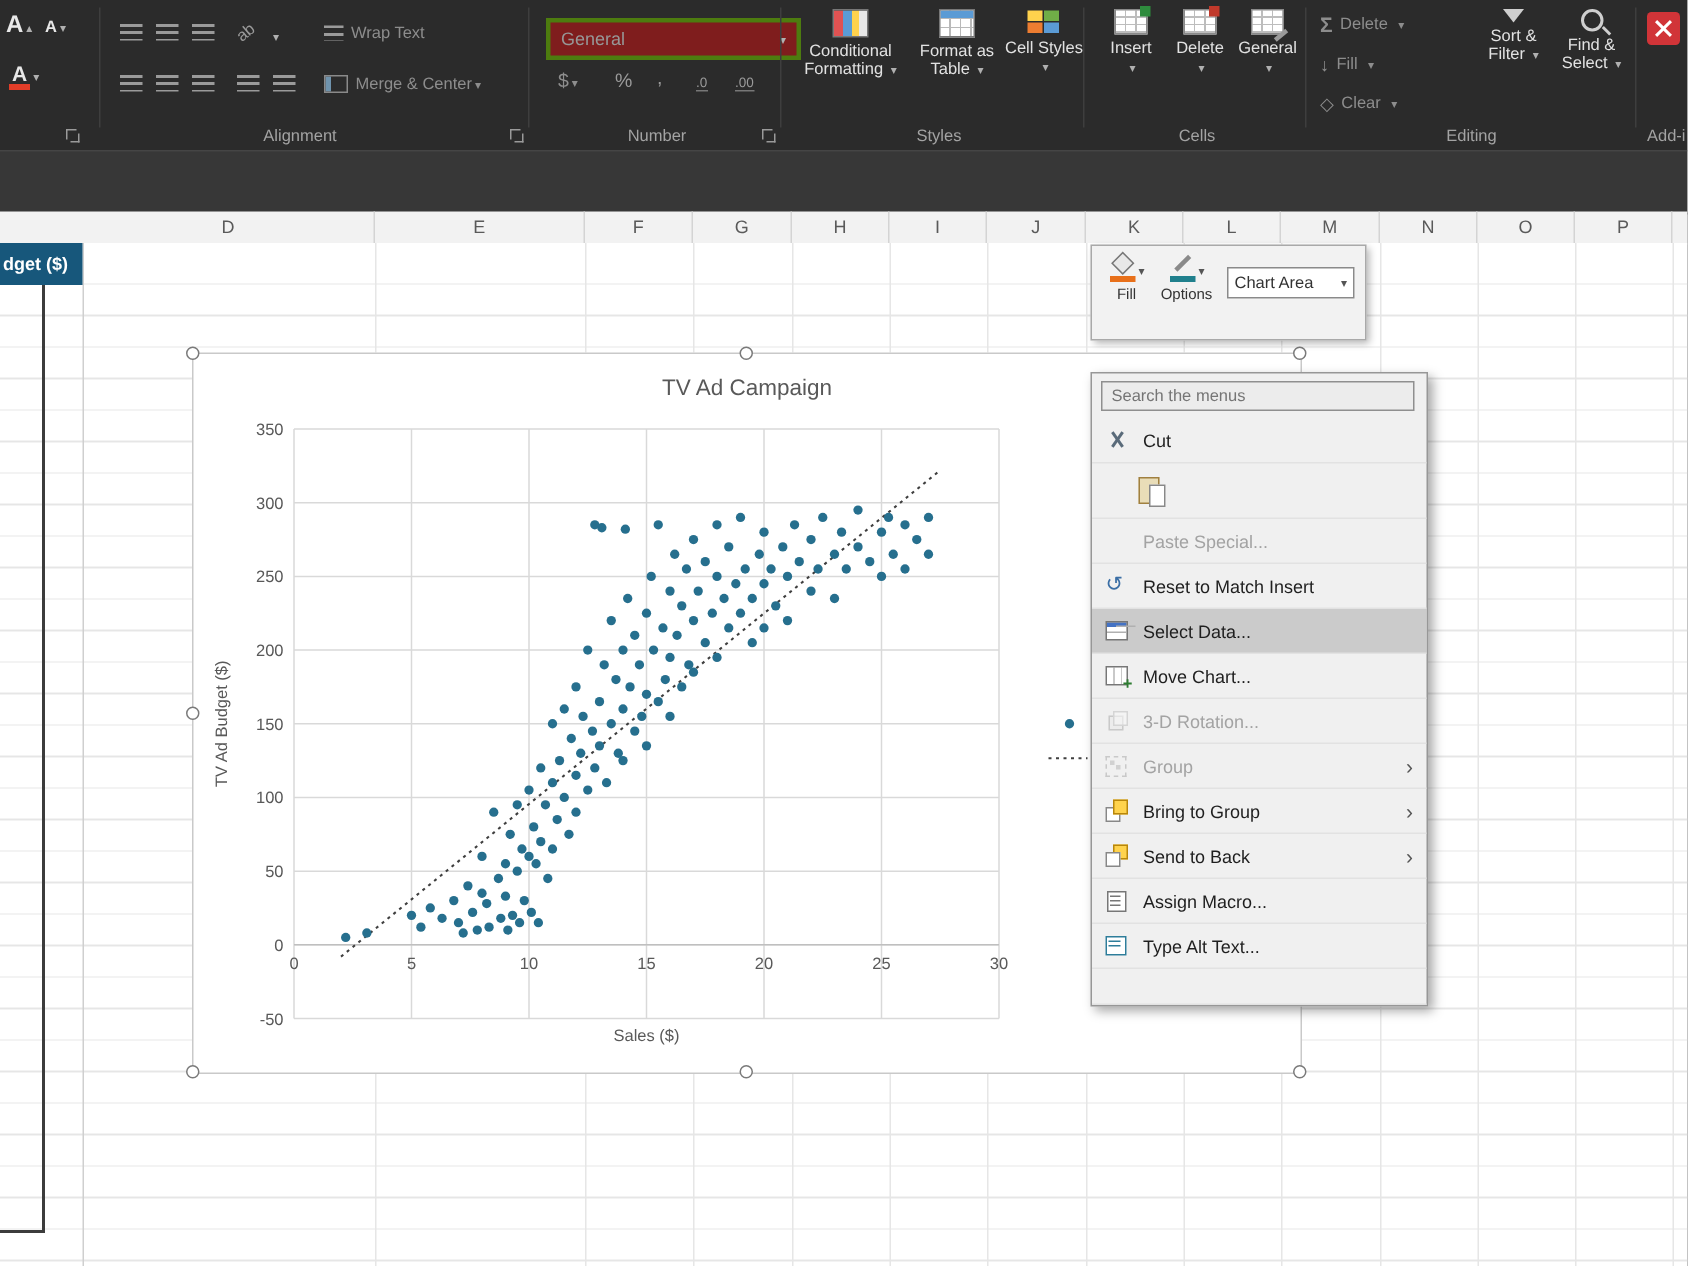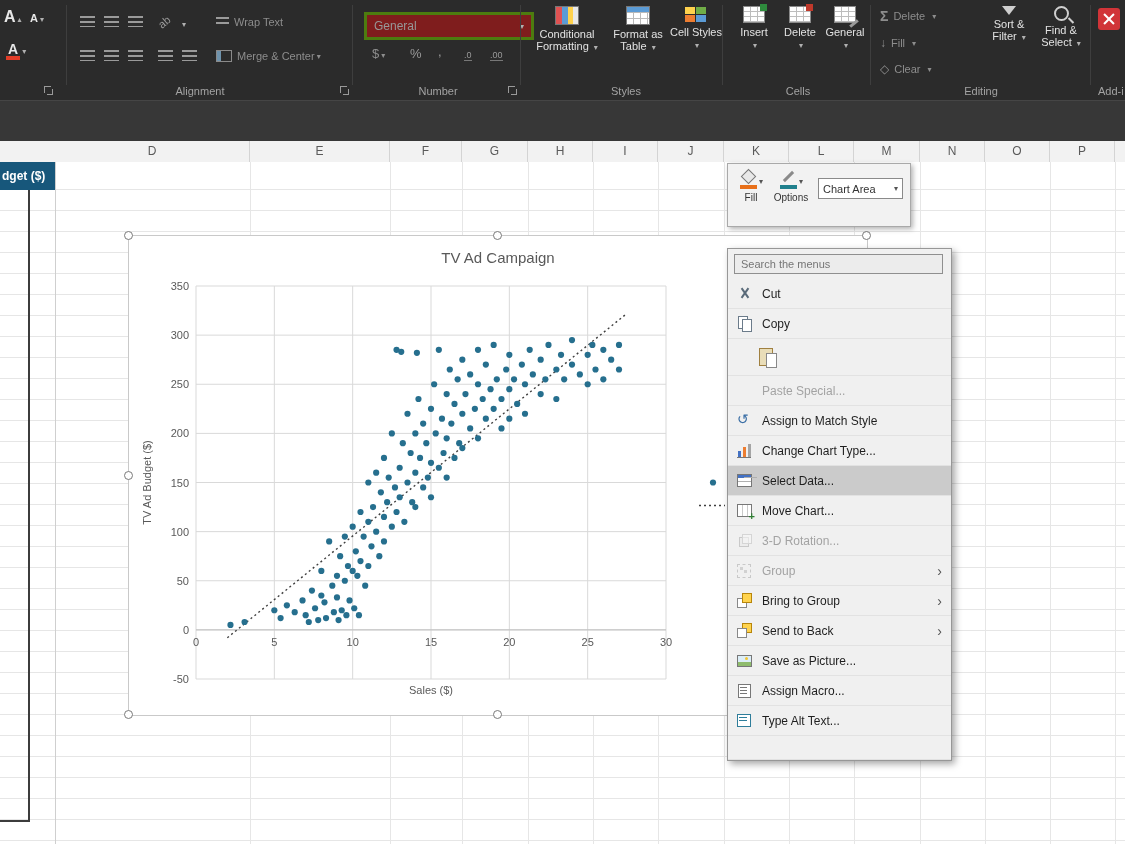--- a/index.html
+++ b/index.html
@@ -519,38 +519,30 @@
     </div>
   </div>
 
   <div class="ctxmenu">
     <input class="searchbox" placeholder="Search the menus" style="">
     <div id="menu-items">
         <div class="mi">
           <span class="mic scissors-icon"></span>
           <span>Cut</span>
         </div>
-        <div class="mi">
-          <span class="mic copy-icon"></span>
-          <span>Copy</span>
-        </div>
         <div class="paste-row">
           <span class="paste-icon"></span>
         </div>
         <div class="mi dis">
           <span class="mic no-icon"></span>
           <span>Paste Special...</span>
         </div>
         <div class="mi">
           <span class="mic reset-icon"></span>
-          <span>Assign to Match Style</span>
-        </div>
-        <div class="mi">
-          <span class="mic chart-type-icon"></span>
-          <span>Change Chart Type...</span>
+          <span>Reset to Match Insert</span>
         </div>
         <div class="mi hl">
           <span class="mic select-data-icon"></span>
           <span>Select Data...</span>
         </div>
         <div class="mi">
           <span class="mic move-chart-icon"></span>
           <span>Move Chart...</span>
         </div>
         <div class="mi dis">
@@ -566,24 +558,20 @@
           <span class="mic bring-front-icon"></span>
           <span>Bring to Group</span>
           <span class="arrow">›</span>
         </div>
         <div class="mi">
           <span class="mic send-back-icon"></span>
           <span>Send to Back</span>
           <span class="arrow">›</span>
         </div>
         <div class="mi">
-          <span class="mic picture-icon"></span>
-          <span>Save as Picture...</span>
-        </div>
-        <div class="mi">
           <span class="mic macro-icon"></span>
           <span>Assign Macro...</span>
         </div>
         <div class="mi">
           <span class="mic alt-text-icon"></span>
           <span>Type Alt Text...</span>
         </div>
         <div class="mi" style="height: 24px;"></div>
       </div>
   </div>

